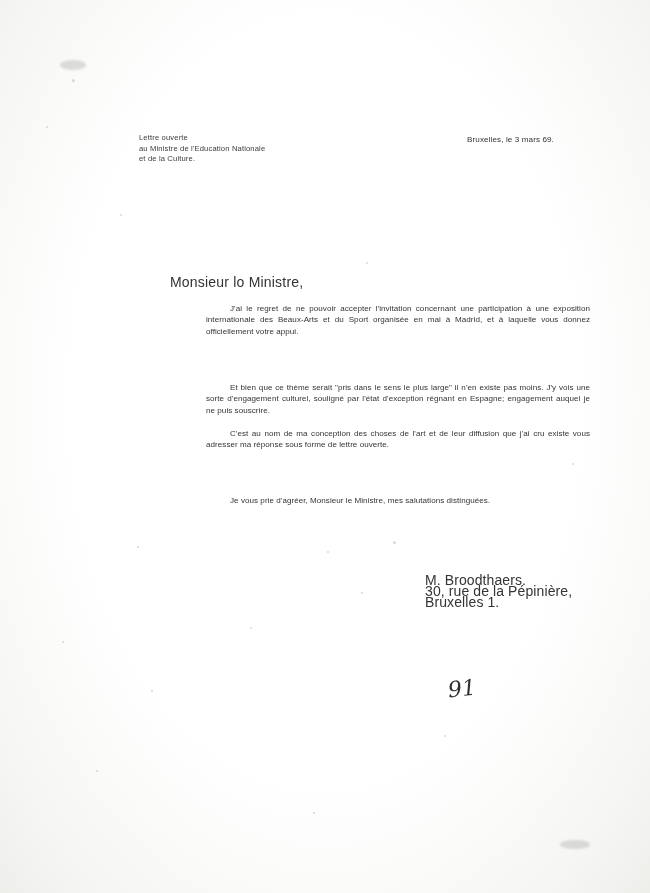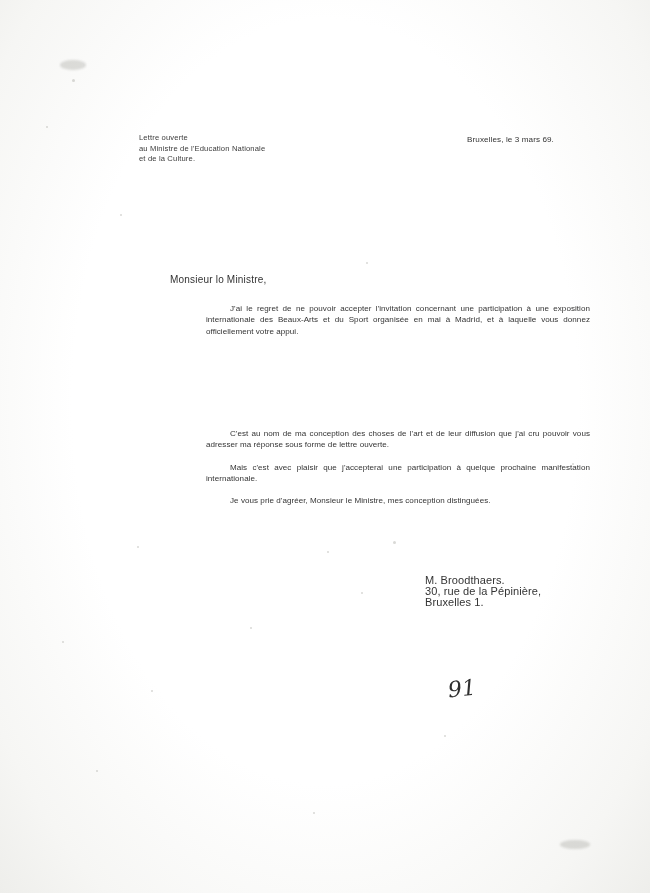--- a/index.html
+++ b/index.html
@@ -63,21 +63,21 @@
     letter-spacing: .1px;
     color: #333;
     margin-left: 46px;
   }
 
   
   .salutation {
     position: absolute;
     left: 170px;
     top: 274px;
-    font-size: 10px;
+    font-size: 14px;
     letter-spacing: .2px;
     color: #333;
   }
 
   .para {
     position: absolute;
     left: 170px;
     width: 384px;
     font-size: 8.05px;
     line-height: 11.3px;
@@ -92,21 +92,21 @@
   .para.p3 { top: 382px; }
   .para.p4 { top: 428px; }
   .para.p5 { top: 462px; }
   .para.p6 { top: 495px; text-indent: 24px; }
 
   
   .signature {
     position: absolute;
     left: 425px;
     top: 575px;
-    font-size: 11px;
+    font-size: 14px;
     line-height: 11.2px;
     letter-spacing: .1px;
     color: #343434;
     white-space: pre-line;
   }
 
   
   .page-number {
     position: absolute;
     left: 448px;
@@ -155,23 +155,23 @@
   <div class="header-row">
     <div class="addressee">Lettre ouverte
 au Ministre de l'Education Nationale
 et de la Culture.</div>
     <div class="place-date">Bruxelles, le 3 mars 69.</div>
   </div>
 
   <div class="salutation">Monsieur lo Ministre,</div>
 
   <div class="para p1">J'ai le regret de ne pouvoir accepter l'invitation concernant une participation à une exposition internationale des Beaux-Arts et du Sport organisée en mai à Madrid, et à laquelle vous donnez officiellement votre appui.</div>
-  <div class="para p4">C'est au nom de ma conception des choses de l'art et de leur diffusion que j'ai cru pouvoir vous adresser ma réponse sous forme de lettre ouverte.</div>
-  <div class="para p5">Mais c'est avec plaisir que j'accepterai une participation à quelque prochaine manifestation internationale.</div>
-  <div class="para p6">Je vous prie d'agréer, Monsieur le Ministre, mes conception distinguées.</div>
+  <div class="para p3">Et bien que ce thème serait "pris dans le sens le plus large" il n'en existe pas moins. J'y vois une sorte d'engagement culturel, souligné par l'état d'exception régnant en Espagne; engagement auquel je ne puis souscrire.</div>
+  <div class="para p4">C'est au nom de ma conception des choses de l'art et de leur diffusion que j'ai cru existe vous adresser ma réponse sous forme de lettre ouverte.</div>
+  <div class="para p6">Je vous prie d'agréer, Monsieur le Ministre, mes salutations distinguées.</div>
 
   <div class="signature">M. Broodthaers.
 30, rue de la Pépinière,
 Bruxelles 1.</div>
 
   <div class="page-number">91</div>
 
 </div>
 
 </body></html>

